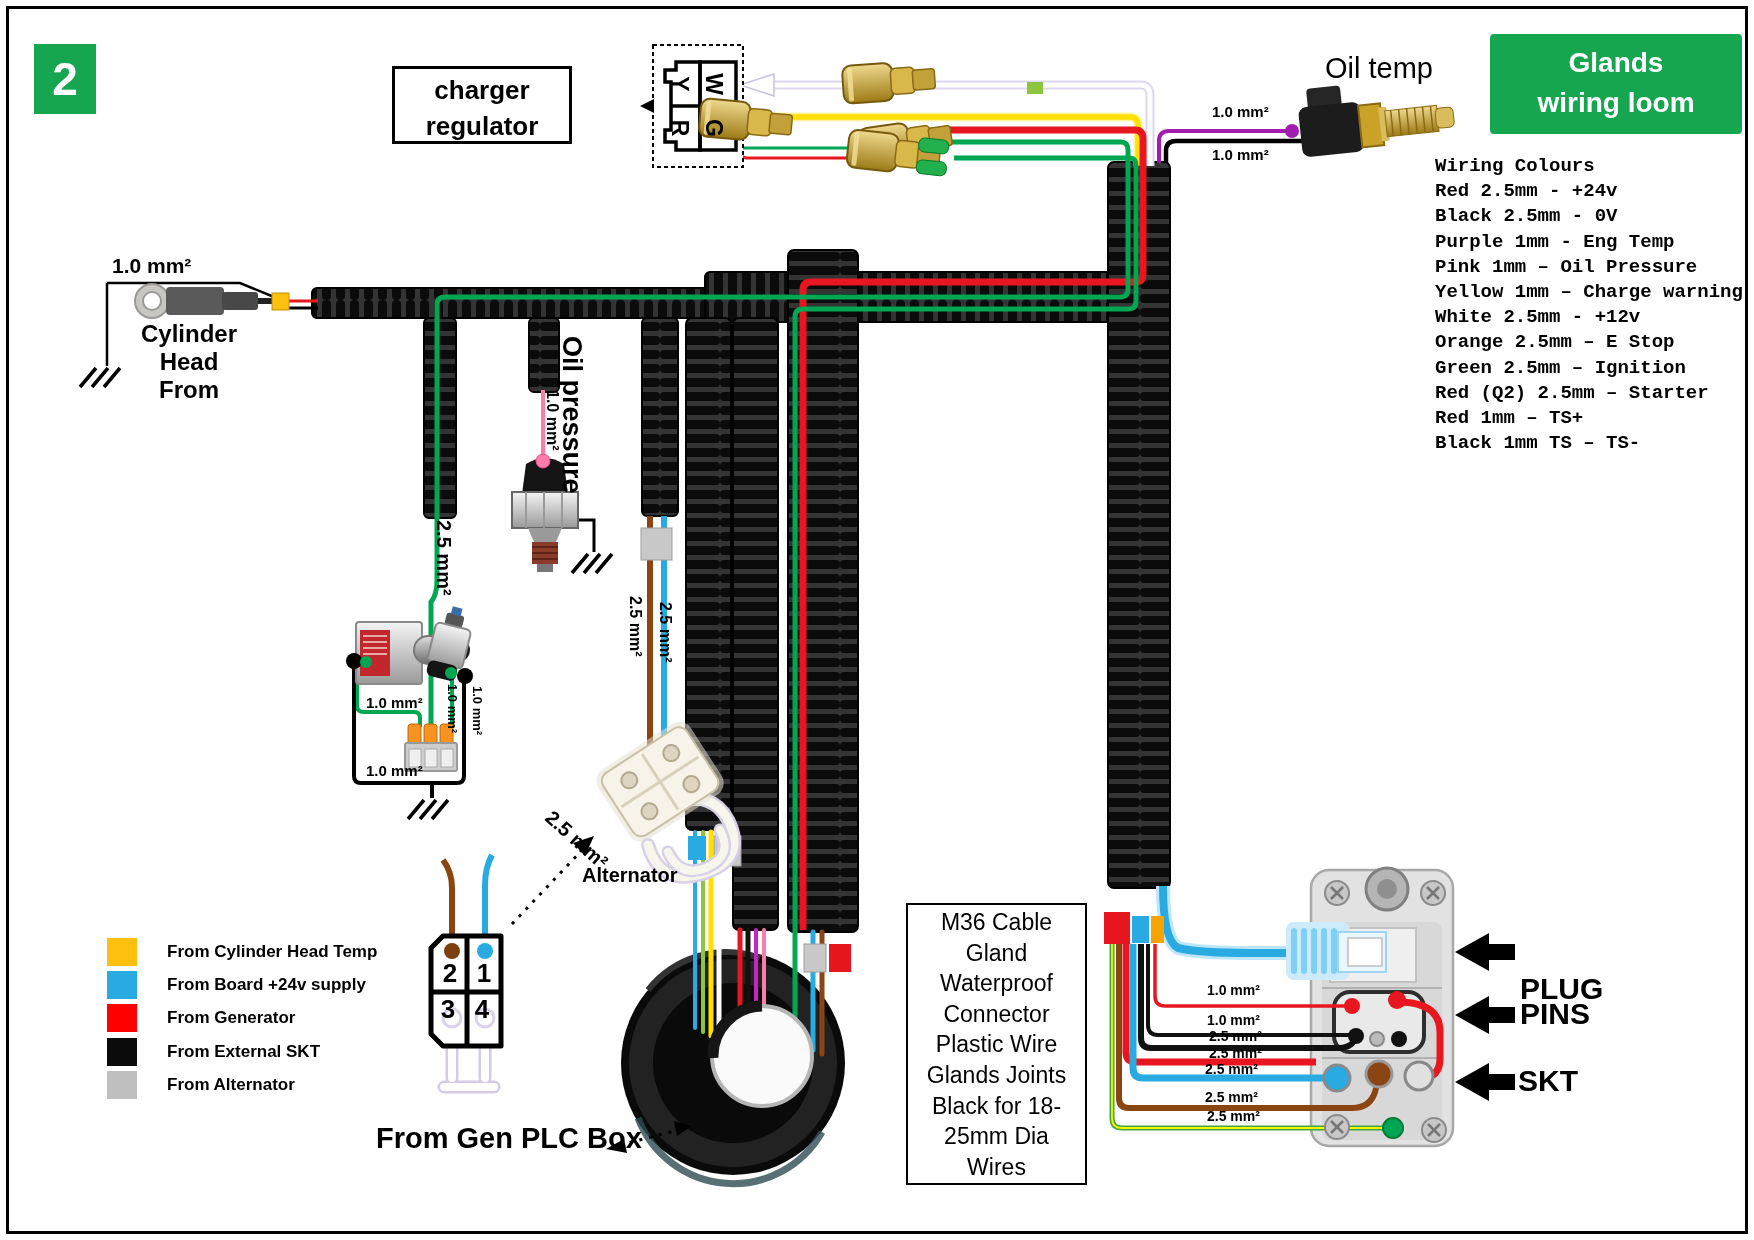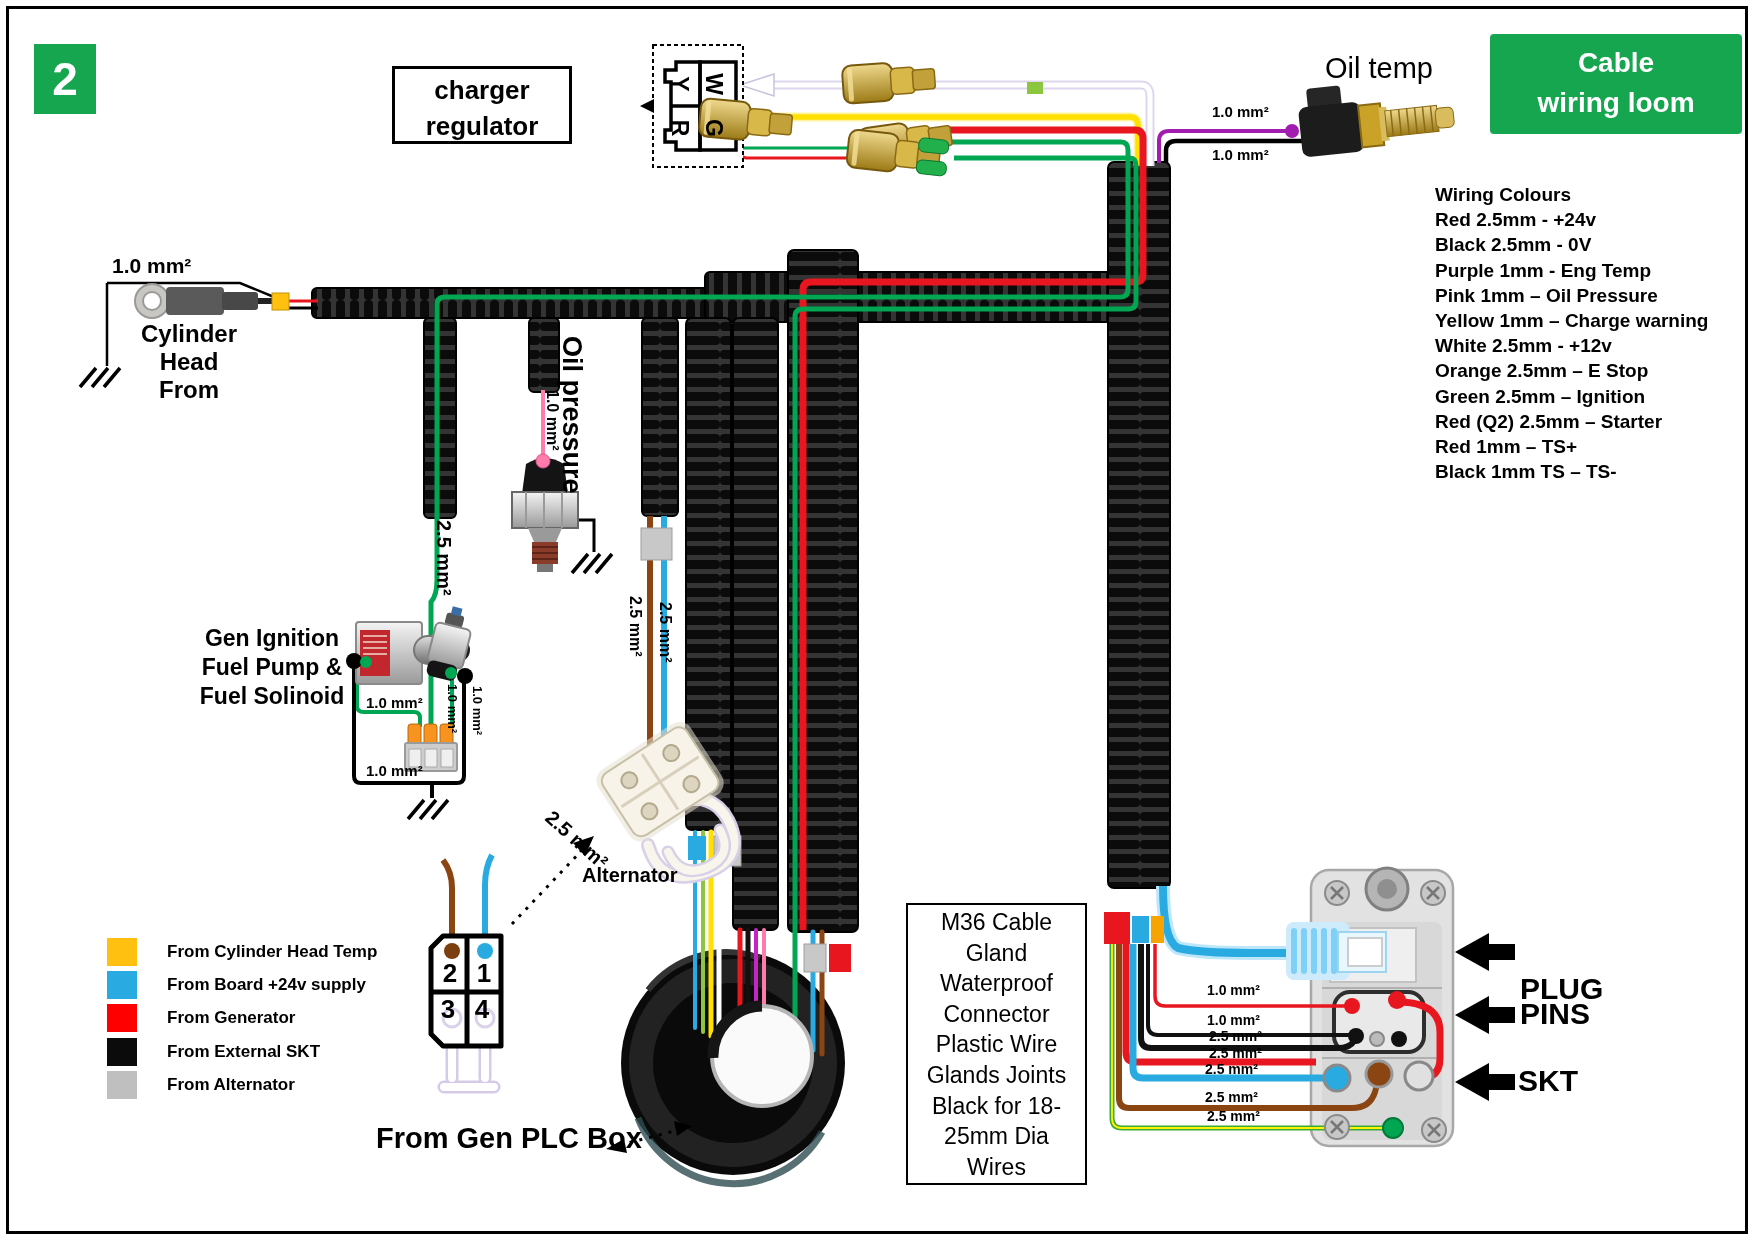--- a/index.html
+++ b/index.html
@@ -11,21 +11,21 @@
   .badge{left:34px;top:44px;width:62px;height:70px;background:#17A650;color:#fff;
          font-size:46px;line-height:70px;text-align:center;font-weight:bold;}
   .titlebox{left:1490px;top:34px;width:252px;height:100px;background:#17A650;color:#fff;
             font-size:28px;font-weight:bold;text-align:center;padding-top:9px;box-sizing:border-box;line-height:40px;border-radius:4px;}
   .chargerbox{left:392px;top:66px;width:180px;height:78px;border:3px solid #000;background:#fff;
               font-size:26px;font-weight:bold;text-align:center;line-height:36px;padding-top:3px;box-sizing:border-box;}
   .pinletter{width:28px;height:28px;font-size:23px;font-weight:bold;text-align:center;line-height:28px;transform:rotate(90deg);}
   .wlabel{font-size:15px;font-weight:bold;white-space:nowrap;}
   .vert{writing-mode:vertical-rl;white-space:nowrap;font-weight:bold;}
   .oiltemp{left:1325px;top:52px;font-size:29px;font-weight:normal;}
-  .wcolours{left:1435px;top:182px;font-size:19px;font-weight:bold;line-height:25.2px;white-space:nowrap;}
+  .wcolours{left:1435px;top:154px;font-size:19px;font-weight:bold;line-height:25.2px;white-space:nowrap;font-family:Liberation Mono, monospace;}
   .chlabel{left:124px;top:320px;width:130px;font-size:24px;font-weight:bold;text-align:center;line-height:28px;}
   .fuellabel{left:196px;top:624px;width:152px;font-size:23px;font-weight:bold;text-align:center;line-height:29px;}
   .m36{left:906px;top:903px;width:181px;height:282px;border:2px solid #000;box-sizing:border-box;
        font-size:23px;text-align:center;line-height:30.6px;white-space:pre-line;padding-top:2px;}
   .plc{left:376px;top:1122px;font-size:29px;font-weight:bold;}
   .pinnum{width:26px;font-size:26px;font-weight:bold;text-align:center;}
   .legendrow{position:absolute;left:107px;height:28px;}
   .legendrow .sw{position:absolute;left:0;top:0;width:30px;height:28px;}
   .legendrow .lt{position:absolute;left:60px;top:4px;font-size:17px;font-weight:bold;white-space:nowrap;}
   .outlbl{font-size:14px;font-weight:bold;white-space:nowrap;}
@@ -333,21 +333,21 @@
     <polygon points="606,1149 624,1139 627,1153" fill="#000"></polygon>
     <polygon points="692,1126 674,1121 677,1136" fill="#000"></polygon>
   </g>
 </svg>
 
 <div class="frame"></div>
 
 <div class="abs badge">2</div>
 
 <div class="abs titlebox">
-  <span style="display:block">Cable</span>
+  <span style="display:block">Glands</span>
   <span style="display:block">wiring loom</span>
 </div>
 
 <div class="abs chargerbox">
   <span style="display:block">charger</span>
   <span style="display:block">regulator</span>
 </div>
 
 <div class="abs pinletter" style="left:666px;top:70px;">Y</div>
 <div class="abs pinletter" style="left:700px;top:70px;">W</div>
@@ -379,25 +379,20 @@
   <div>Head</div>
   <div>From</div>
 </div>
 
 <div class="abs vert" style="left:556px;top:336px;font-size:27px;">Oil pressure</div>
 <div class="abs vert" style="left:543px;top:390px;font-size:16px;">1.0 mm²</div>
 <div class="abs vert" style="left:432px;top:520px;font-size:20px;">2.5 mm²</div>
 <div class="abs vert" style="left:626px;top:596px;font-size:16px;">2.5 mm²</div>
 <div class="abs vert" style="left:656px;top:602px;font-size:16px;">2.5 mm²</div>
 
-<div class="abs fuellabel">
-  <div>Gen Ignition</div>
-  <div>Fuel Pump &amp;</div>
-  <div>Fuel Solinoid</div>
-</div>
 <div class="abs wlabel" style="left:366px;top:694px;">1.0 mm²</div>
 <div class="abs vert" style="left:445px;top:684px;font-size:13px;">1.0 mm²</div>
 <div class="abs vert" style="left:470px;top:686px;font-size:13px;">1.0 mm²</div>
 <div class="abs wlabel" style="left:366px;top:762px;">1.0 mm²</div>
 
 <div class="abs diag" style="left:556px;top:806px;">2.5 mm²</div>
 <div class="abs alt" style="left: 582px; top: 864px;">Alternator</div>
 
 <div class="abs m36">M36 Cable
 Gland

